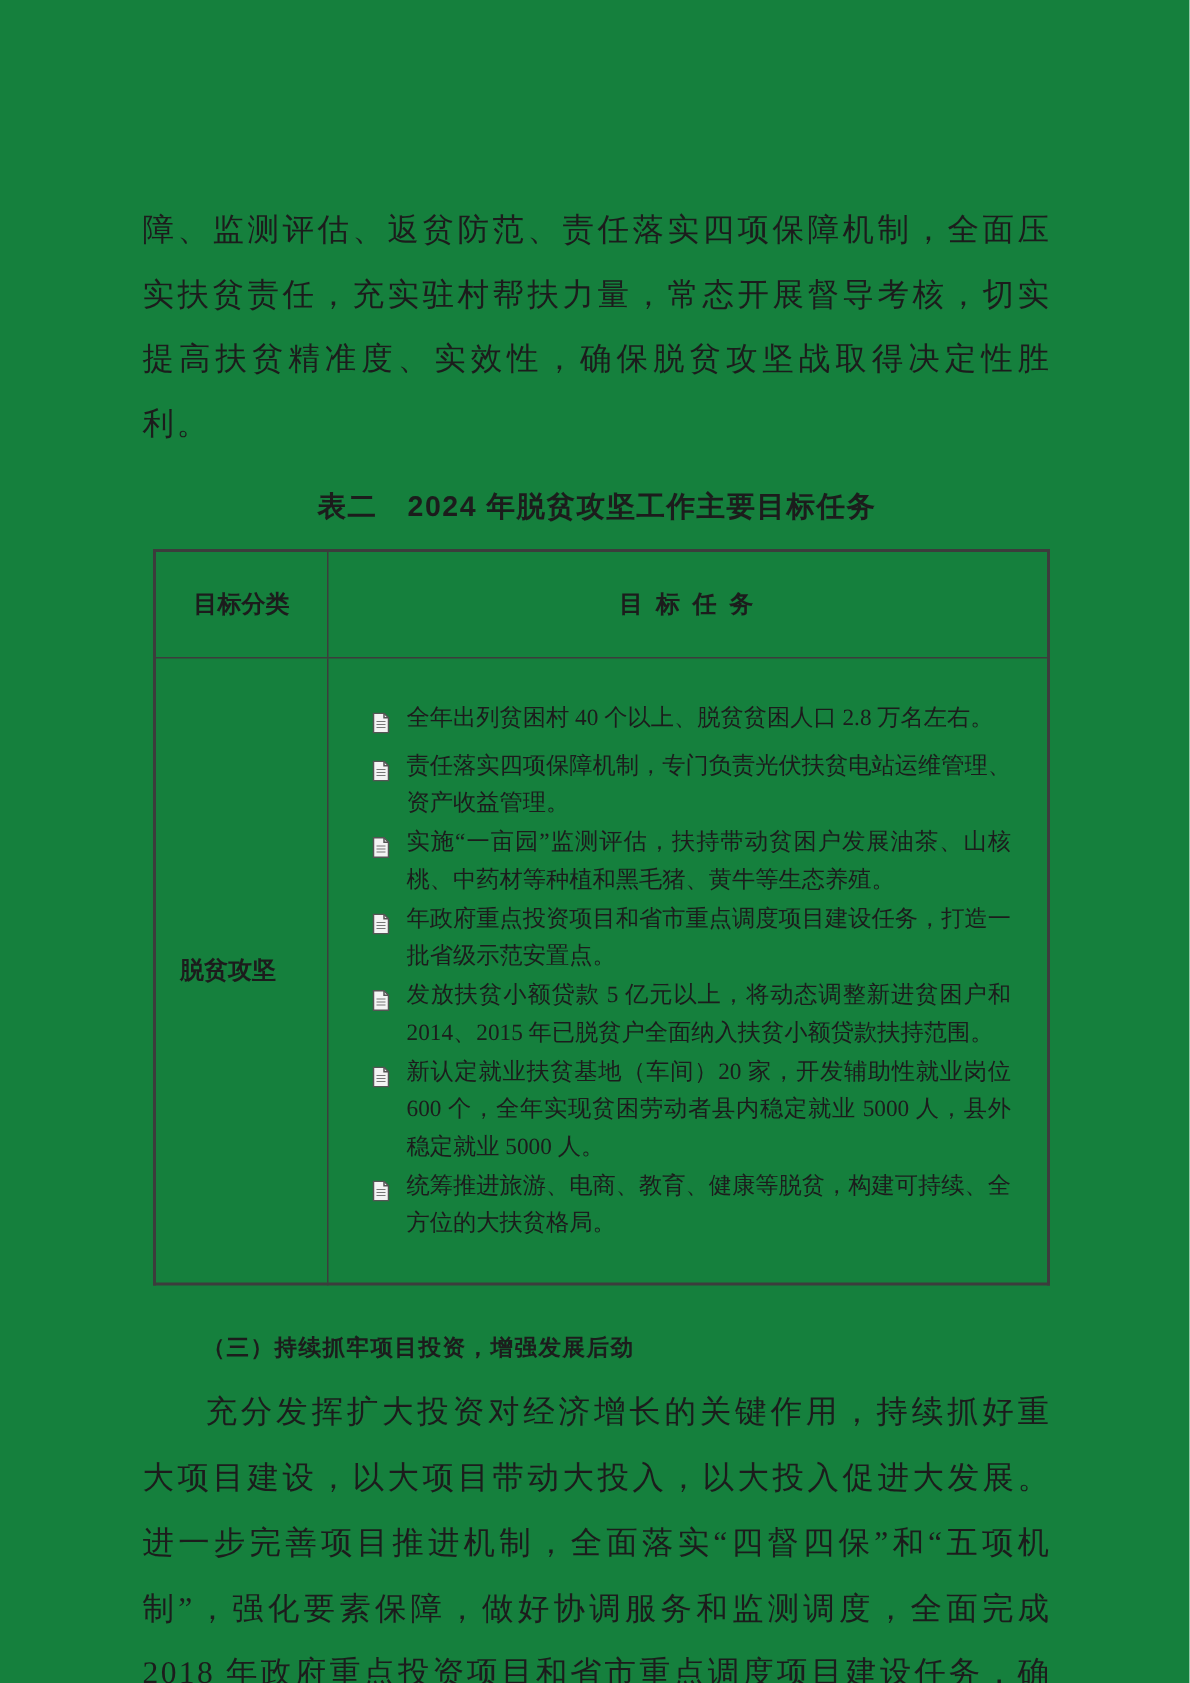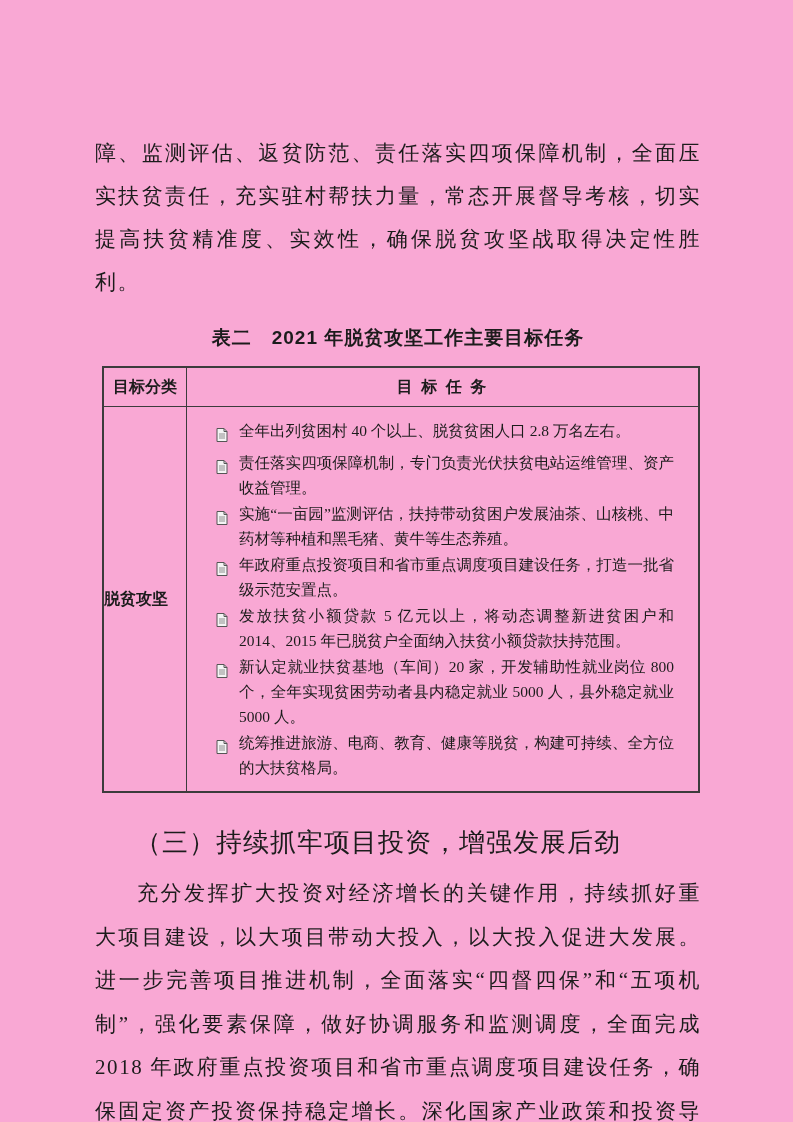--- a/index.html
+++ b/index.html
@@ -1,20 +1,20 @@
 <!DOCTYPE html>
 <html><head>
 <meta charset="utf-8">
 <style>
   html, body { margin: 0; padding: 0; background: #ffffff; }
   .page {
     position: relative;
     width: 793px;
     height: 1122px;
-    background: #f9a8d4;
+    background: #15803d;
     color: #1c1c1c;
     font-family: "Liberation Serif", serif;
     overflow: hidden;
   }
   .content {
     position: absolute;
     left: 95px;
     width: 606px;
     top: 0;
   }
@@ -37,21 +37,21 @@
   table.goal-table {
     margin-top: 15px;
     margin-left: 7px;
     width: 598px;
     border-collapse: collapse;
     border: 2px solid #3c3c3c;
     table-layout: fixed;
   }
   table.goal-table th, table.goal-table td {
     border: 1px solid #3c3c3c;
-    padding: 0;
+    padding: 16px;
   }
   th.col-category, td.cell-category { width: 82px; }
   th.header-cell {
     height: 38px;
     font-family: "Liberation Sans", sans-serif;
     font-weight: bold;
     font-size: 16px;
     text-align: center;
     vertical-align: middle;
   }
@@ -68,34 +68,34 @@
     list-style: none;
     margin: 0;
     padding: 10px 8px 10px 13px;
   }
   ul.task-list li {
     display: flex;
     align-items: flex-start;
     gap: 11px;
     font-size: 15.5px;
     line-height: 25px;
-    margin: 1px 16px;
+    margin: 1px 0;
     text-align: justify;
     text-justify: inter-ideograph;
   }
   .doc-bullet {
     flex: 0 0 12px;
     margin-top: 6px;
   }
   .task-text { flex: 1 1 auto; }
   .section-heading {
     margin-top: 32px;
     font-family: "Liberation Sans", sans-serif;
-    font-weight: normal;
-    font-size: 26px;
+    font-weight: bold;
+    font-size: 15px;
     letter-spacing: 1px;
     text-indent: 40px;
   }
   .section-paragraph {
     margin-top: 12px;
     font-size: 21px;
     line-height: 43.5px;
     letter-spacing: 1.6px;
     text-align: justify;
     text-justify: inter-ideograph;
@@ -113,21 +113,21 @@
   }
 </style>
 </head>
 <body>
 
 <div class="page">
   <div class="content">
 
     <p class="intro-paragraph">障、监测评估、返贫防范、责任落实四项保障机制，全面压实扶贫责任，充实驻村帮扶力量，常态开展督导考核，切实提高扶贫精准度、实效性，确保脱贫攻坚战取得决定性胜利。</p>
 
-    <div class="table-title">表二　2021 年脱贫攻坚工作主要目标任务</div>
+    <div class="table-title">表二　2024 年脱贫攻坚工作主要目标任务</div>
 
     <table class="goal-table">
       <thead>
         <tr>
           <th class="header-cell col-category">目标分类</th>
           <th class="header-cell col-task">目 标 任 务</th>
         </tr>
       </thead>
       <tbody>
         <tr>
@@ -173,21 +173,21 @@
                       <path d="M3 6 H9 M3 8 H9 M3 10 H9" stroke="#777" stroke-width="0.8"></path>
                     </svg></span>
                 <span class="task-text">发放扶贫小额贷款 5 亿元以上，将动态调整新进贫困户和 2014、2015 年已脱贫户全面纳入扶贫小额贷款扶持范围。</span>
               </li>
               <li>
                 <span class="doc-bullet"><svg width="12" height="14" viewBox="0 0 12 14">
                       <path d="M1 0.5 H8 L11 3.5 V13.5 H1 Z" fill="#f4f4f4" stroke="#555" stroke-width="1"></path>
                       <path d="M8 0.5 V3.5 H11" fill="none" stroke="#555" stroke-width="1"></path>
                       <path d="M3 6 H9 M3 8 H9 M3 10 H9" stroke="#777" stroke-width="0.8"></path>
                     </svg></span>
-                <span class="task-text">新认定就业扶贫基地（车间）20 家，开发辅助性就业岗位 800 个，全年实现贫困劳动者县内稳定就业 5000 人，县外稳定就业 5000 人。</span>
+                <span class="task-text">新认定就业扶贫基地（车间）20 家，开发辅助性就业岗位 600 个，全年实现贫困劳动者县内稳定就业 5000 人，县外稳定就业 5000 人。</span>
               </li>
               <li>
                 <span class="doc-bullet"><svg width="12" height="14" viewBox="0 0 12 14">
                       <path d="M1 0.5 H8 L11 3.5 V13.5 H1 Z" fill="#f4f4f4" stroke="#555" stroke-width="1"></path>
                       <path d="M8 0.5 V3.5 H11" fill="none" stroke="#555" stroke-width="1"></path>
                       <path d="M3 6 H9 M3 8 H9 M3 10 H9" stroke="#777" stroke-width="0.8"></path>
                     </svg></span>
                 <span class="task-text">统筹推进旅游、电商、教育、健康等脱贫，构建可持续、全方位的大扶贫格局。</span>
               </li>
             </ul>

